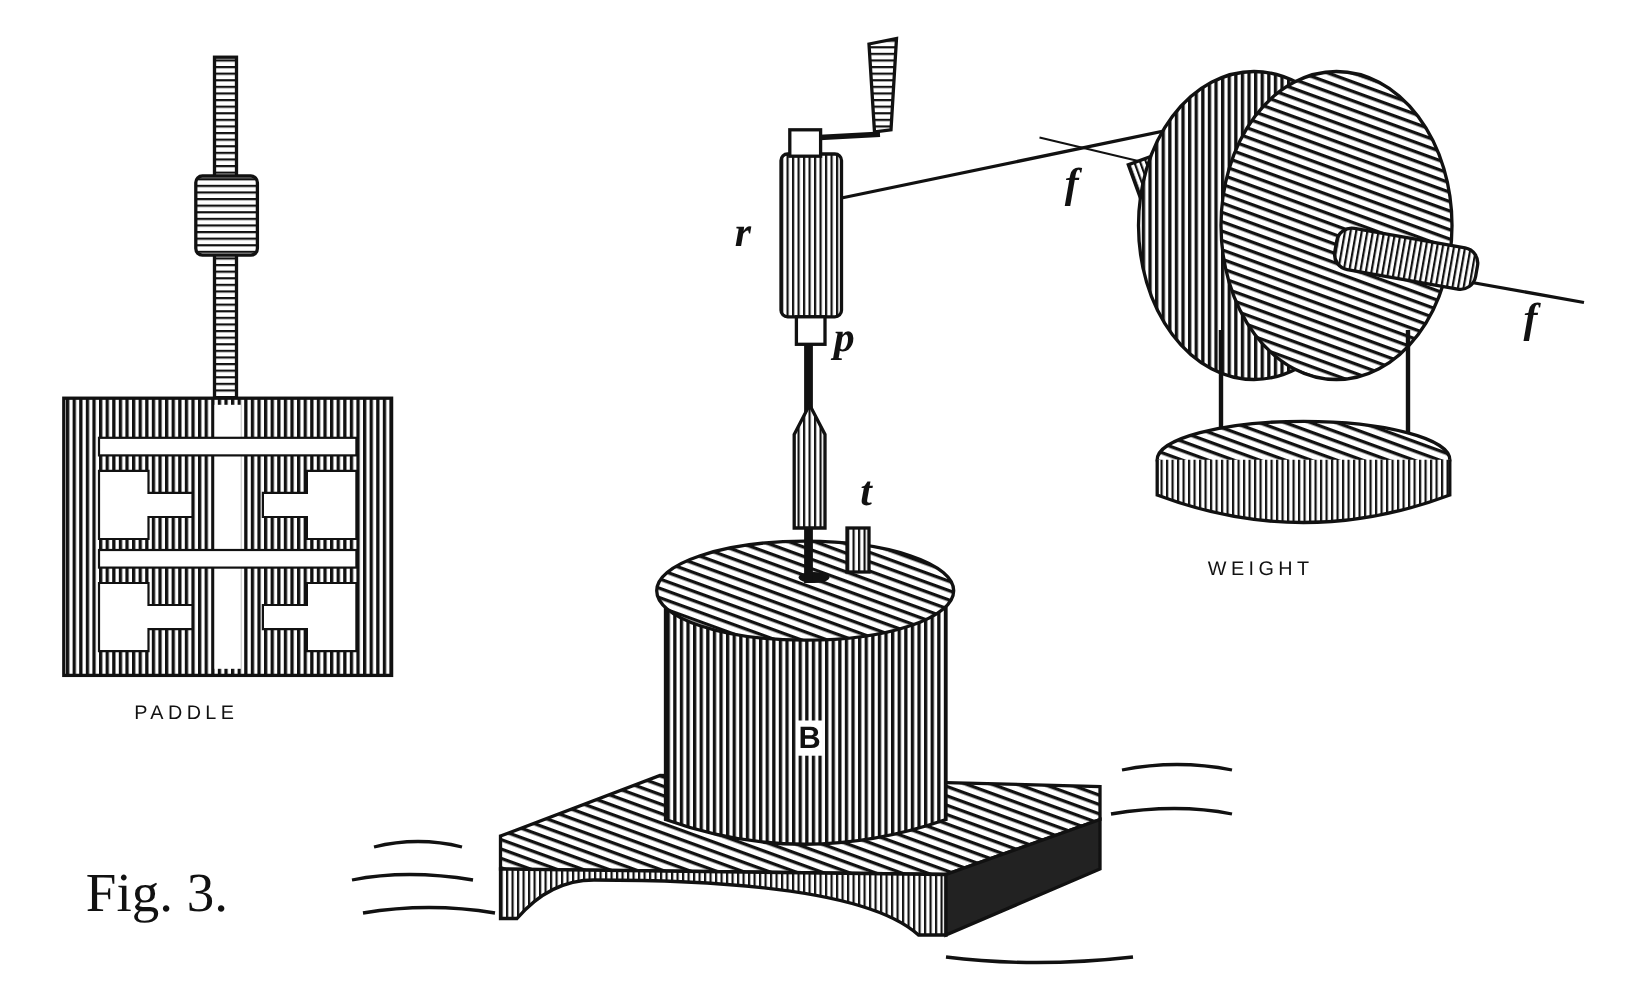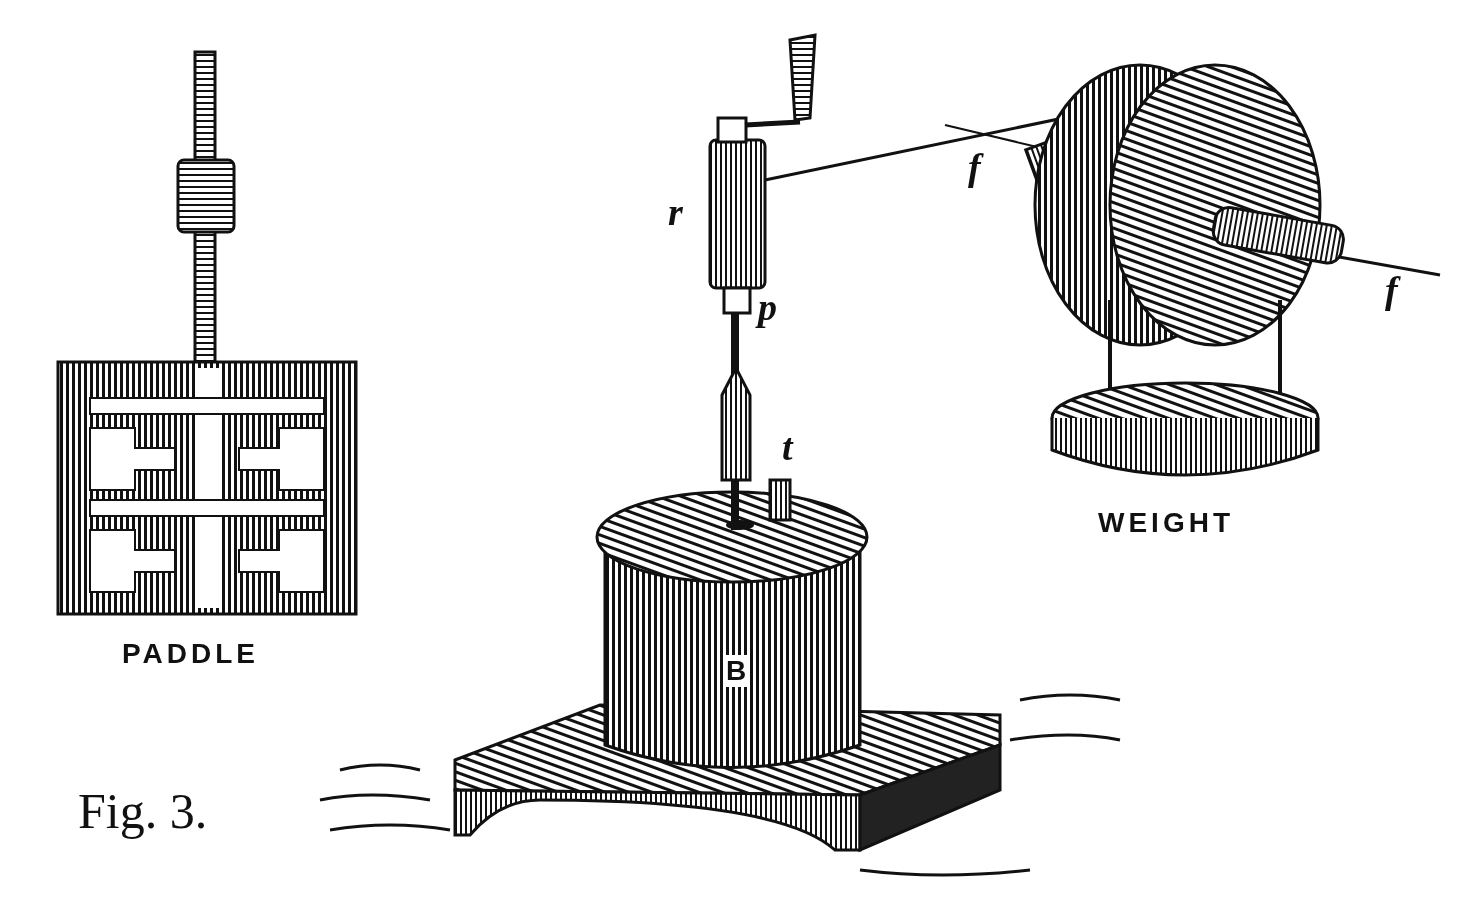--- a/index.html
+++ b/index.html
@@ -1,19 +1,19 @@
 <!DOCTYPE html>
 <html><head>
 <meta charset="utf-8">
 <style>
   html,body{margin:0;padding:0;background:#fff;}
   body{width:1480px;height:914px;position:relative;overflow:hidden;font-family:"Liberation Serif",serif;color:#111;}
   svg{position:absolute;left:0;top:0;}
   .lbl{position:absolute;color:#111;}
-  .caps{font-family:"Liberation Sans",sans-serif;font-weight:bold;letter-spacing:4px;font-size:28px;}
+  .caps{font-family:"Liberation Sans",sans-serif;font-weight:normal;letter-spacing:4px;font-size:18px;}
   .ital{font-family:"Liberation Serif",serif;font-style:italic;font-weight:bold;font-size:38px;}
   .fig{font-family:"Liberation Serif",serif;font-size:50px;}
 </style>
 </head>
 <body>
 
 <svg width="1480" height="914" viewBox="0 0 1480 914">
   <defs>
     <pattern id="vh" width="6" height="6" patternUnits="userSpaceOnUse">
       <rect width="6" height="6" fill="#fff"></rect>

